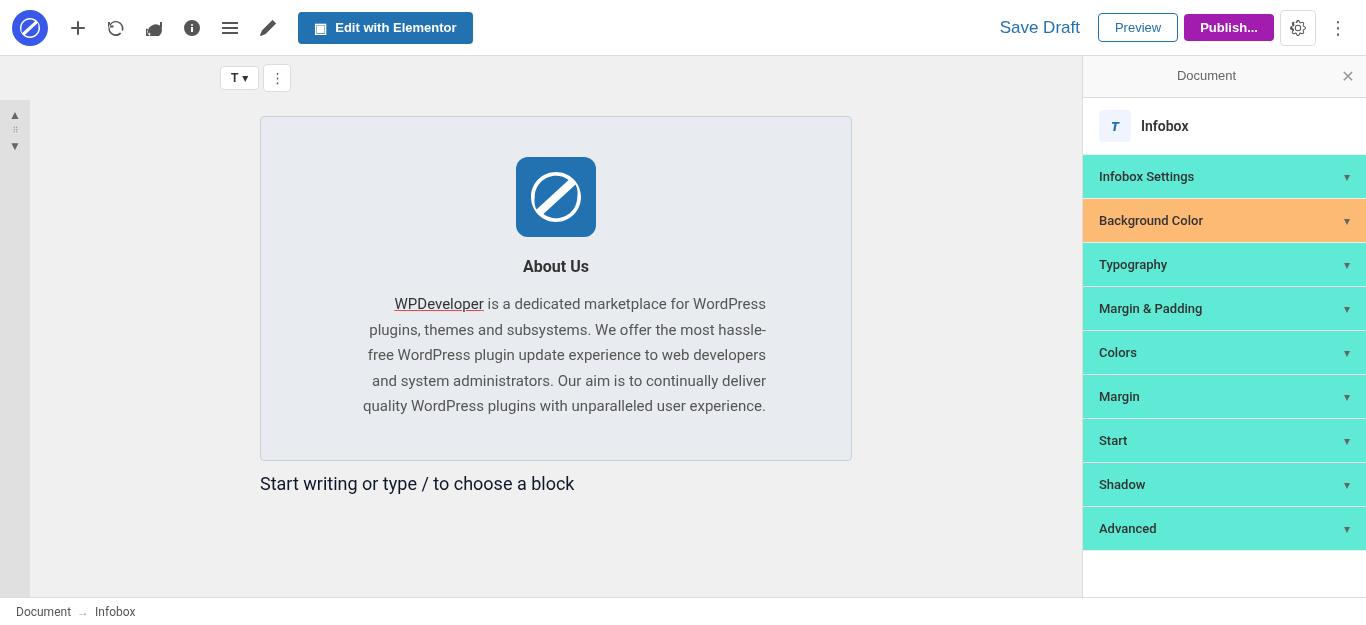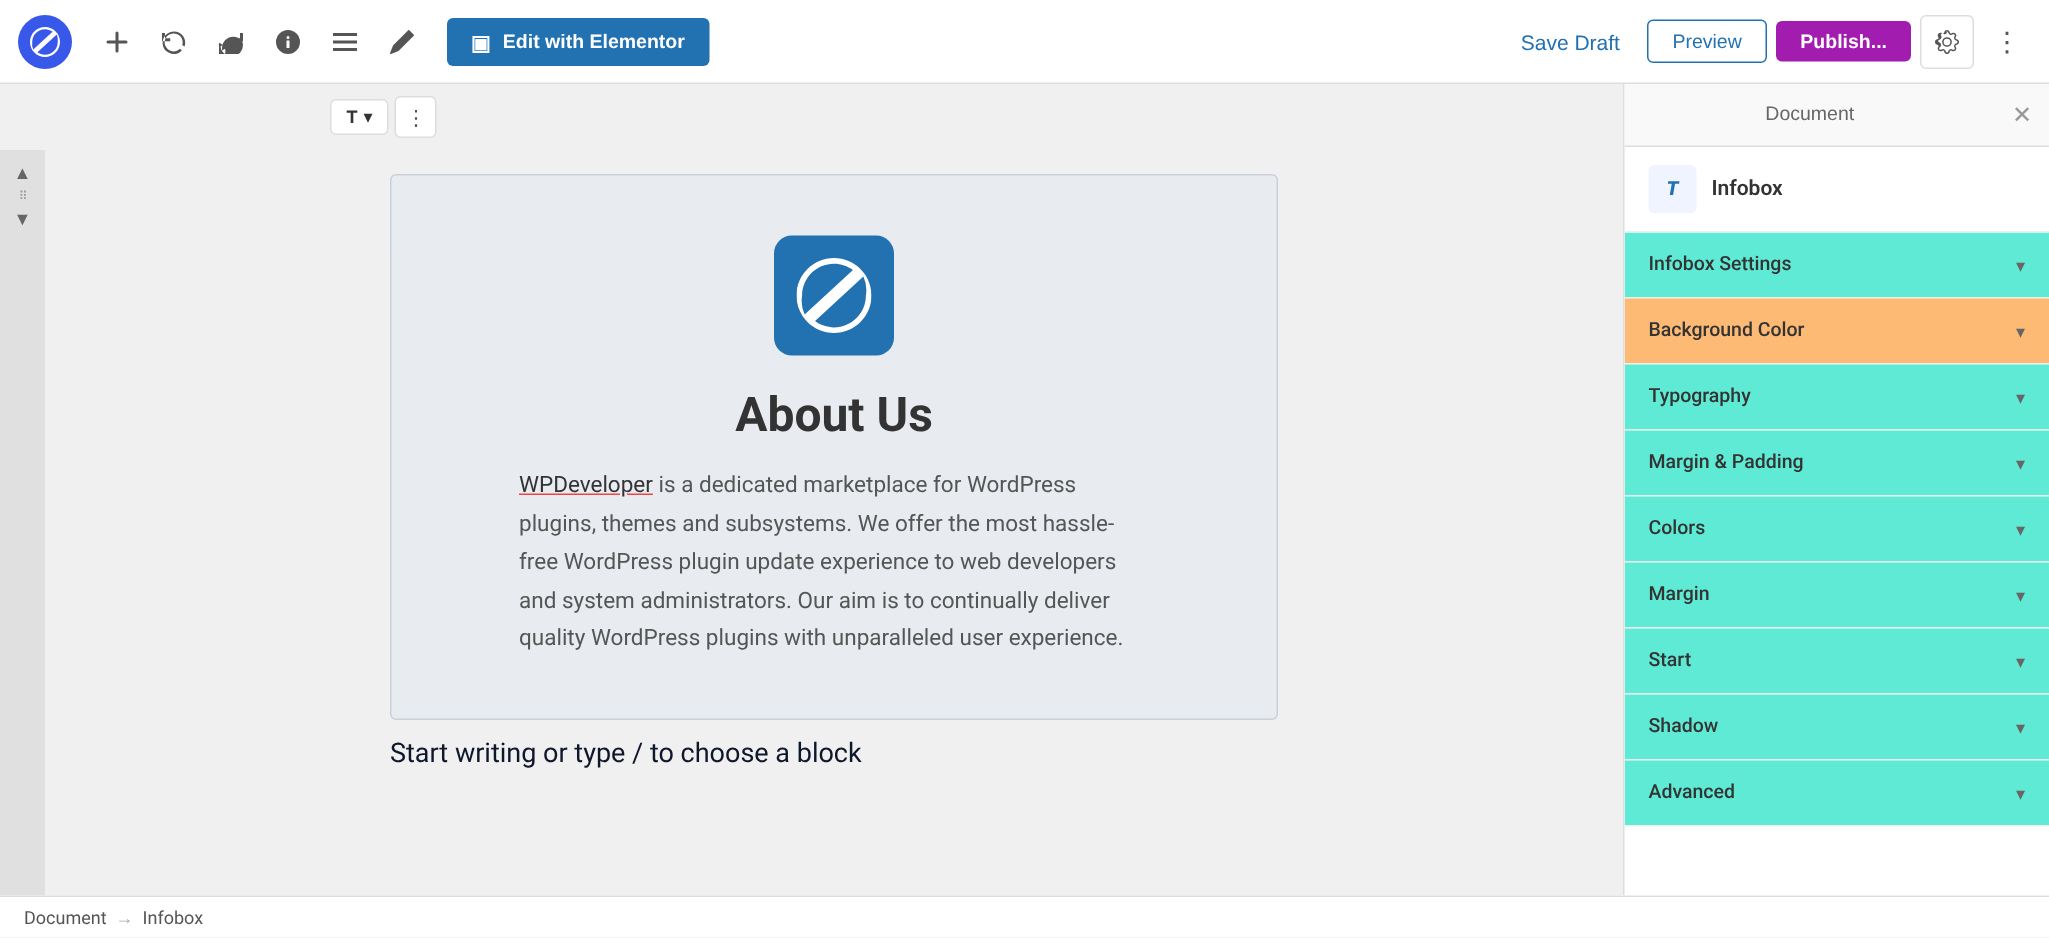--- a/index.html
+++ b/index.html
@@ -20,21 +20,21 @@
       border-radius: 4px; display: flex; align-items: center; justify-content: center; color: #555;
       font-size: 16px;
     }
     .edit-elementor-btn {
       background: #2271b1; color: #fff; border: none; border-radius: 4px;
       padding: 8px 16px; font-size: 13px; font-weight: 600; cursor: pointer;
       display: flex; align-items: center; gap: 8px; margin-left: 8px;
     }
     .toolbar-spacer { flex: 1; }
     .save-draft-btn {
-      background: transparent; border: none; color: #2271b1; font-size: 14px;
+      background: transparent; border: none; color: #2271b1; font-size: 17px;
       cursor: pointer; padding: 6px 12px; font-weight: 500;
     }
     .preview-btn {
       background: transparent; border: 1px solid #2271b1; color: #2271b1;
       border-radius: 4px; padding: 6px 16px; font-size: 13px; cursor: pointer; font-weight: 500;
     }
     .publish-btn {
       background: #a21caf; border: none; color: #fff;
       border-radius: 4px; padding: 6px 16px; font-size: 13px; cursor: pointer; font-weight: 600;
     }
@@ -77,24 +77,24 @@
       background: #e8ecf0; border: 1px solid #c9d0da; border-radius: 4px;
       margin: 0 230px 0 230px; padding: 40px 60px; text-align: center;
       display: flex; flex-direction: column; align-items: center;
     }
     .wp-icon-large {
       width: 80px; height: 80px; background: #2271b1; border-radius: 12px;
       display: flex; align-items: center; justify-content: center; margin-bottom: 20px;
     }
     .wp-icon-large svg { width: 50px; height: 50px; fill: #fff; }
     .about-title {
-      font-size: 32px; font-weight: 700; color: #333; margin-bottom: 16px;
+      font-size: 16px; font-weight: 700; color: #333; margin-bottom: 16px;
     }
     .about-text {
-      font-size: 15px; color: #555; line-height: 1.7; max-width: 420px; text-align: left;
+      font-size: 15px; color: #555; line-height: 1.7; max-width: 420px; text-align: right;
     }
     .about-text .link { text-decoration: underline; text-decoration-color: #e44; color: #333; }
 
     
     .ruler-sidebar {
       width: 30px; background: #e0e0e0; display: flex; flex-direction: column;
       align-items: center; padding-top: 8px; gap: 4px; flex-shrink: 0;
     }
     .ruler-arrow { font-size: 12px; color: #666; cursor: pointer; width: 20px; text-align: center; }
     .ruler-dots { font-size: 8px; color: #999; letter-spacing: -1px; }

